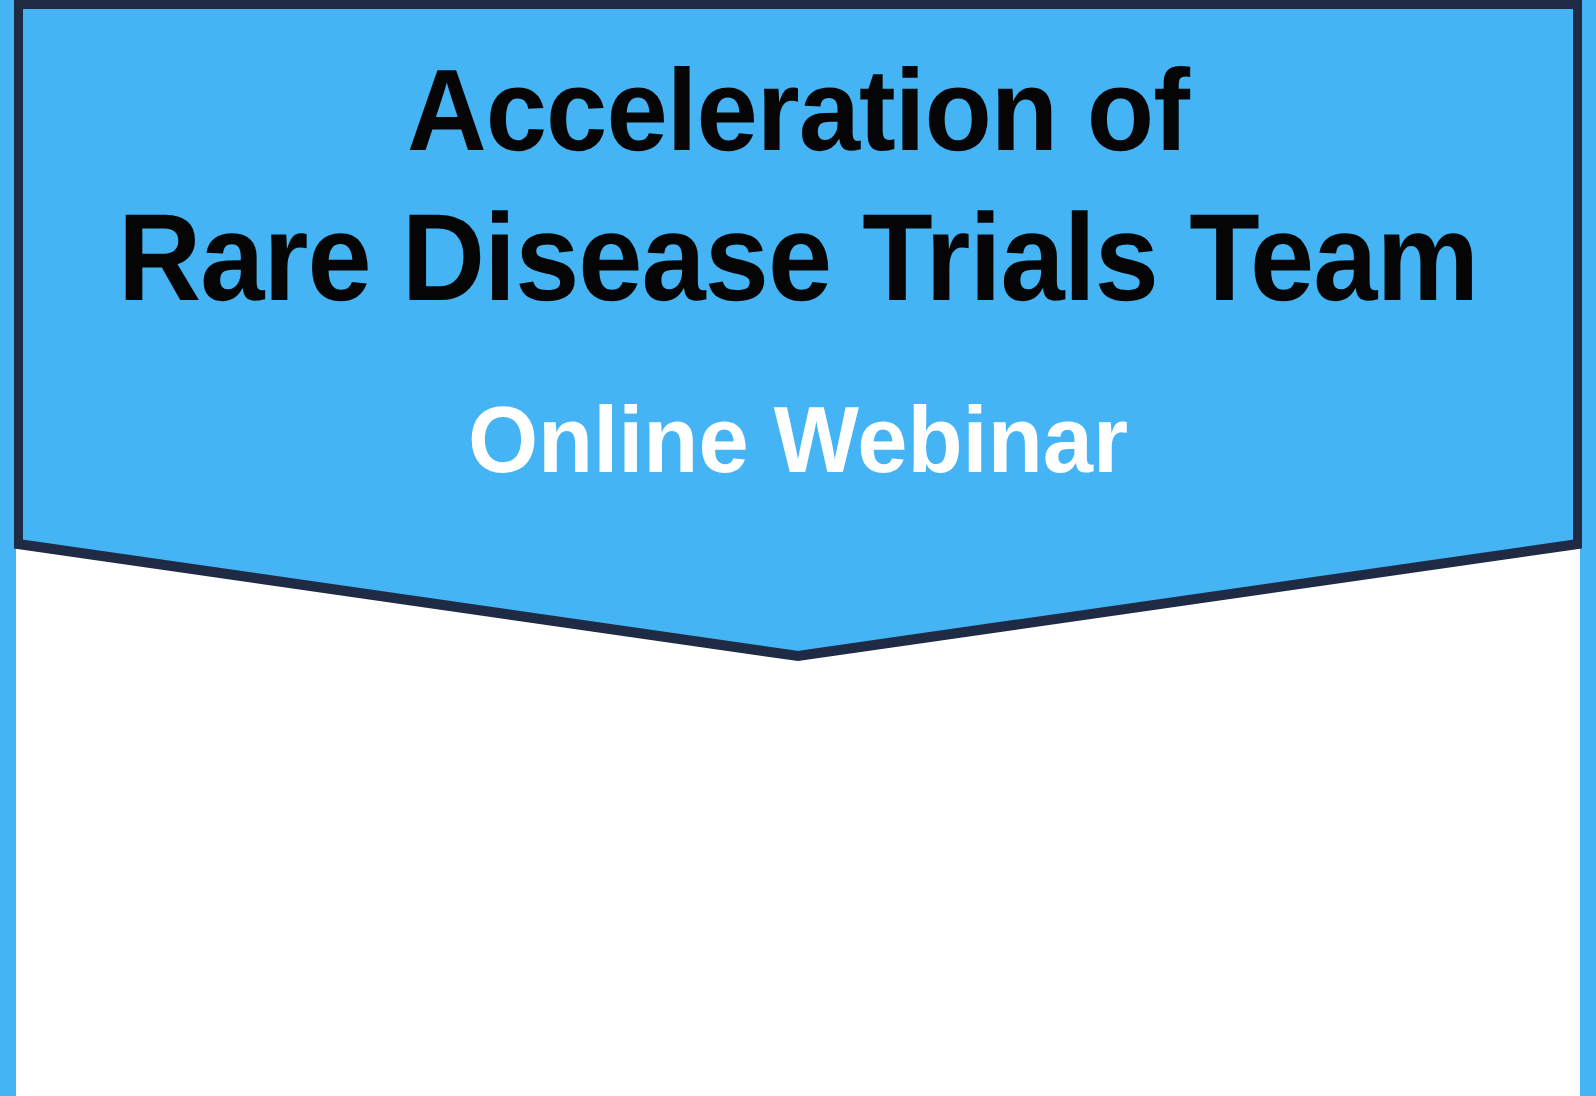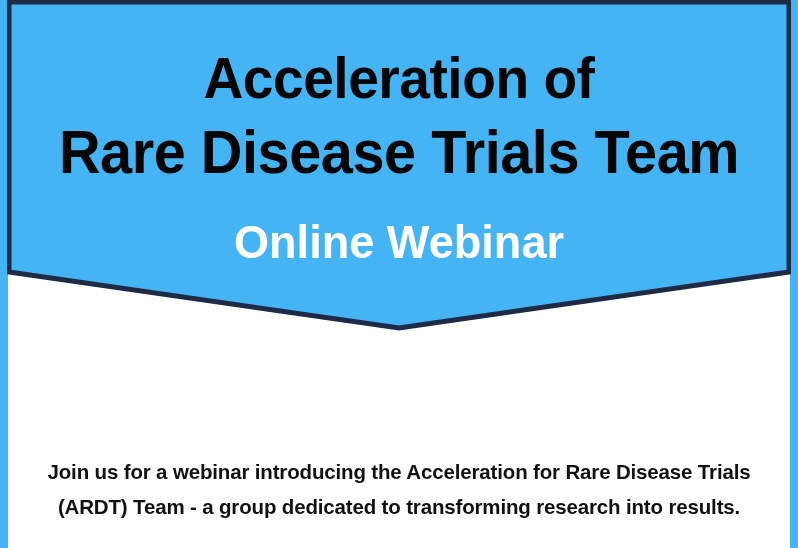--- a/index.html
+++ b/index.html
@@ -50,21 +50,21 @@
     display: block;
   }
 
   .banner-text {
     position: absolute;
     left: 0;
     top: 0;
     width: 784px;
     height: 290px;
     z-index: 2;
-    padding-top: 48px;
+    padding-top: 26px;
     box-sizing: border-box;
     text-align: center;
   }
 
   .title-line {
     color: #050505;
     font-weight: bold;
     font-stretch: condensed;
     letter-spacing: -0.5px;
     line-height: 1.04;
@@ -145,18 +145,14 @@
     </svg>
 
     <div class="banner-text">
       <div class="title-line one">Acceleration of</div>
       <div class="title-line two">Rare Disease Trials Team</div>
       <div class="subtitle-line">Online Webinar</div>
     </div>
   </div>
 
 
-  <div class="body-copy">
-    <div class="body-line">Join us for a webinar introducing the Acceleration for Rare Disease Trials</div>
-    <div class="body-line">(ARDT) Team - a group dedicated to transforming research into results.</div>
-  </div>
 
 </div>
 
 </body></html>

